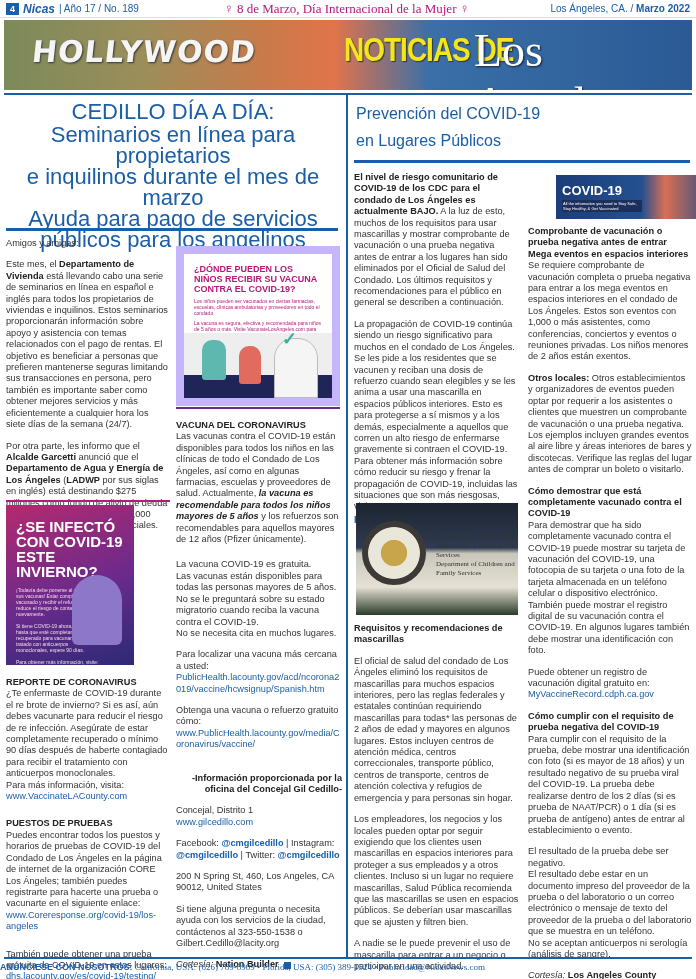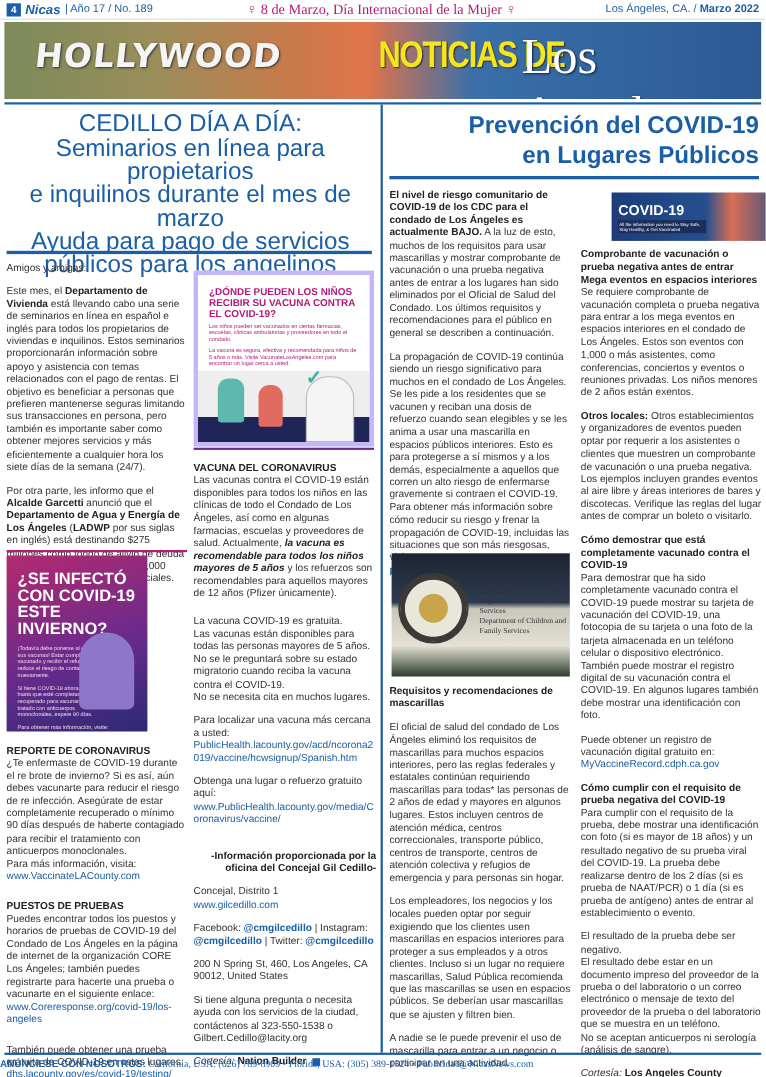--- a/index.html
+++ b/index.html
@@ -15,27 +15,27 @@
 .banner{position:absolute;left:4px;top:20px;width:688px;height:70px;background:linear-gradient(90deg,#7c8a5a 0%,#9b8e5b 20%,#c97a4a 38%,#e1744a 48%,#3a6fa8 62%,#2b5a95 100%);overflow:hidden}
 .hollywood{position:absolute;left:28px;top:14px;font-family:"DejaVu Sans",sans-serif;font-weight:bold;color:#f5f5f5;font-size:30px;letter-spacing:1px;text-shadow:1px 1px 2px #333;transform:skewX(-6deg)}
 .noticias{position:absolute;left:340px;top:14px;background:transparent;color:#f4e61b;font-weight:bold;font-size:28px;font-family:"Liberation Sans",sans-serif;letter-spacing:-1px;text-shadow:1px 1px 1px #333;transform:scaleY(1.2)}
 .losang{position:absolute;left:470px;top:4px;color:#fff;font-family:"Liberation Serif",serif;font-size:46px;text-shadow:1px 1px 2px #123}
 .rule{position:absolute;height:3px;background:#1a5ea8}
 .thin{position:absolute;height:1px;background:#1a5ea8}
 .vrule{position:absolute;width:2px;background:#1a5ea8}
 .h1l{position:absolute;left:6px;top:100px;width:334px;text-align:center;color:#1a5ea8}
 .h1l .t1{font-weight:normal;font-size:22px;line-height:24px}
 .h1l .t2{font-size:22px;line-height:21px;font-family:"Liberation Sans",sans-serif}
-.h1r{position:absolute;left:356px;top:100px;width:334px;text-align:right;color:#1a5ea8;font-weight:bold;font-size:22px;line-height:27px}
+.h1r{position:absolute;left:356px;top:100px;width:334px;text-align:left;color:#1a5ea8;font-weight:normal;font-size:16px;line-height:27px}
 .col{position:absolute;font-size:9.2px;line-height:11.4px;color:#333}
 .col p{margin-bottom:10px}
 .col b{color:#222}
 .sub{font-weight:bold;color:#222}
 .img{position:absolute;overflow:hidden}
-.ad1{background:#fff;border:4px solid #c4b5fd}
+.ad1{background:#fff;border:8px solid #c4b5fd}
 .ad1 .title{color:#b5197a;font-weight:bold;font-size:9px;line-height:10px;padding:10px 10px 4px}
 .ad1 .txt{color:#b5197a;font-size:5px;line-height:6px;padding:0 10px 4px}
 .ad1 .scene{position:absolute;bottom:0;left:0;right:0;height:65px;background:linear-gradient(#eee 0%,#eee 65%,#1f2556 65%)}
 .ad2{background:linear-gradient(160deg,#b42a6f 0%,#6a2a8c 55%,#2b2a75 100%)}
 .ad2 .title{color:#fff;font-weight:bold;font-size:15px;line-height:15px;padding:14px 10px 8px}
 .ad2 .txt{color:#f3d8ea;font-size:5px;line-height:6px;padding:0 10px 6px;width:100px}
 .covidimg{background:linear-gradient(90deg,#1c3d7a 0%,#24508f 55%,#d96e55 70%,#2a4f86 100%)}
 .covidimg .t{color:#fff;font-weight:bold;font-size:13px;padding:8px 6px 2px}
 .covidimg .s{color:#fff;background:#1c2f5c;font-size:4px;margin-left:6px;width:80px;padding:1px}
 .bldg{background:linear-gradient(180deg,#1d2431 0%,#2f3b52 40%,#c8c6bb 45%,#e5e1d4 75%,#2b3c2a 100%)}
@@ -125,21 +125,21 @@
 <div class="col" style="left:176px;top:420px;width:166px">
   <div class="sub">VACUNA DEL CORONAVIRUS</div>
   <p><span>Las vacunas contra el COVID-19 están disponibles para todos los niños en las clínicas de todo el Condado de Los Ángeles, así como en algunas farmacias, escuelas y proveedores de salud. Actualmente, </span><b><i>la vacuna es recomendable para todos los niños mayores de 5 años</i></b><span> y los refuerzos son recomendables para aquellos mayores de 12 años (Pfizer únicamente).</span></p>
   <div style="height:4px"></div>
   <div>La vacuna COVID-19 es gratuita.</div>
   <div>Las vacunas están disponibles para todas las personas mayores de 5 años.</div>
   <div>No se le preguntará sobre su estado migratorio cuando reciba la vacuna contra el COVID-19.</div>
   <p>No se necesita cita en muchos lugares.</p>
   <div>Para localizar una vacuna más cercana a usted:</div>
   <p><a style="word-break:break-all">PublicHealth.lacounty.gov/acd/ncorona2019/vaccine/hcwsignup/Spanish.htm</a></p>
-  <div>Obtenga una lugar o refuerzo gratuito aquí:</div>
+  <div>Obtenga una vacuna o refuerzo gratuito cómo:</div>
   <p><a style="word-break:break-all">www.PublicHealth.lacounty.gov/media/Coronavirus/vaccine/</a></p>
   <div style="height:12px"></div>
   <p class="sub" style="text-align:right">-Información proporcionada por la oficina del Concejal Gil Cedillo-</p>
   <div>Concejal, Distrito 1</div>
   <p><a>www.gilcedillo.com</a></p>
   <p><span>Facebook: </span><a style="font-weight:bold">@cmgilcedillo</a><span> | Instagram: </span><a style="font-weight:bold">@cmgilcedillo</a><span> | Twitter: </span><a style="font-weight:bold">@cmgilcedillo</a></p>
   <p>200 N Spring St, 460, Los Angeles, CA 90012, United States</p>
   <p>Si tiene alguna pregunta o necesita ayuda con los servicios de la ciudad, contáctenos al 323-550-1538 o Gilbert.Cedillo@lacity.org</p>
   <div><i>Cortesía:</i> <b>Nation Builder</b><span class="square"></span></div>
 </div>

